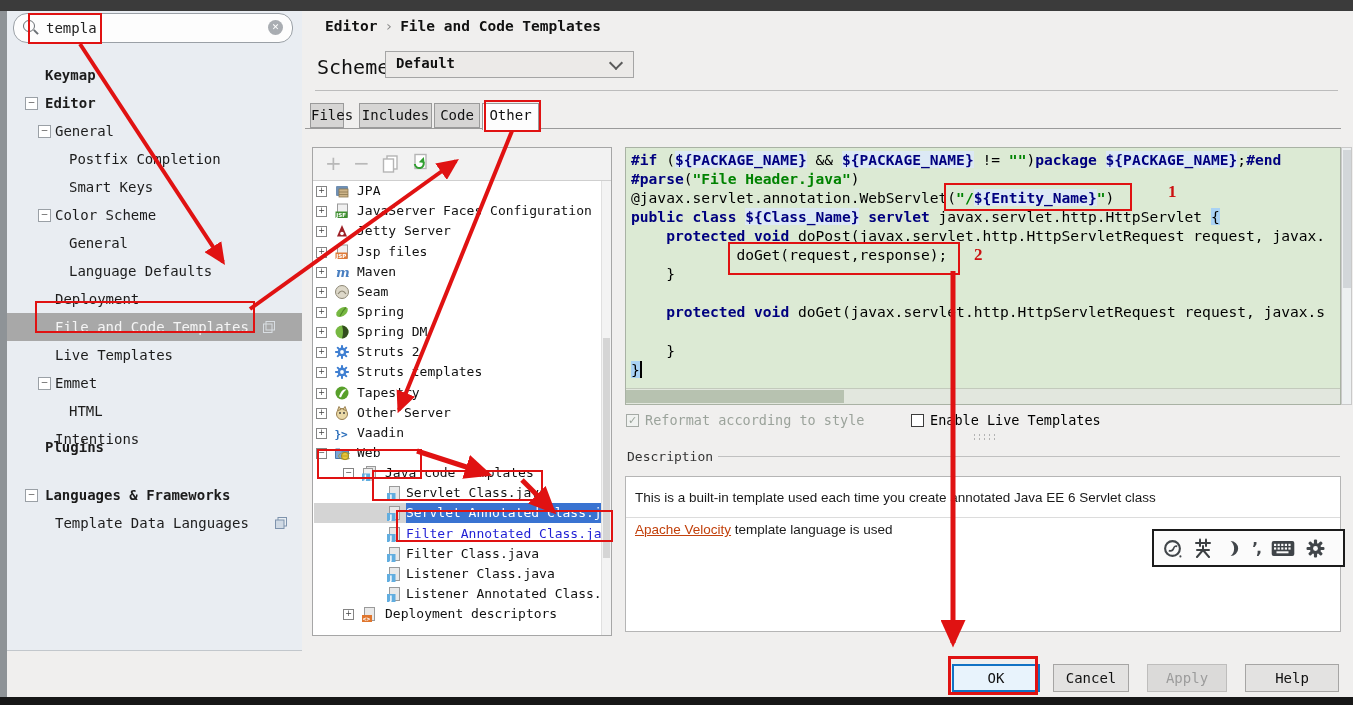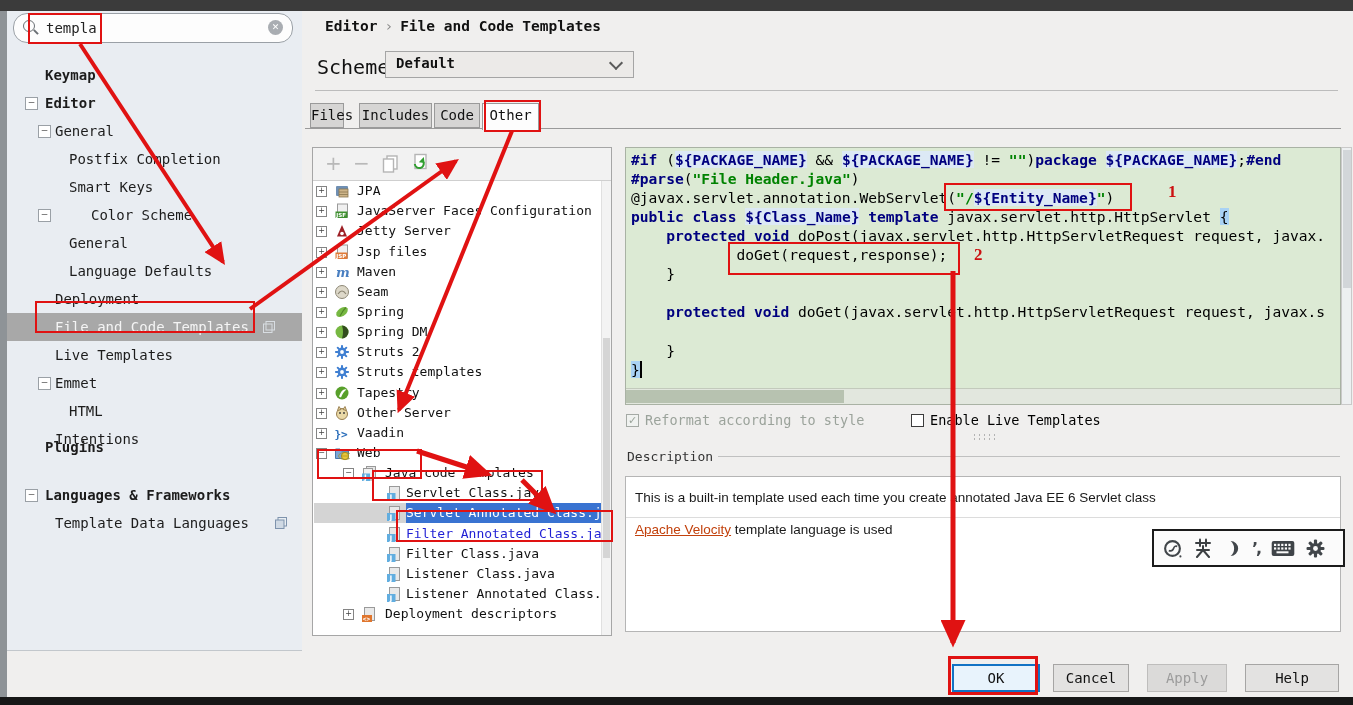--- a/index.html
+++ b/index.html
@@ -127,21 +127,21 @@
         <span class="side-label" style="left: 48px;">General</span>
       </div>
       <div class="side-row" style="top: 134px;">
         <span class="side-label" style="left: 62px;">Postfix Completion</span>
       </div>
       <div class="side-row" style="top: 162px;">
         <span class="side-label" style="left: 62px;">Smart Keys</span>
       </div>
       <div class="side-row" style="top: 190px;">
         <span class="expander" style="left: 31px;">−</span>
-        <span class="side-label" style="left: 48px; margin-left: 36px;">Color Scheme</span>
+        <span class="side-label" style="left: 48px;">Color Scheme</span>
       </div>
       <div class="side-row" style="top: 218px;">
         <span class="side-label" style="left: 62px;">General</span>
       </div>
       <div class="side-row" style="top: 246px;">
         <span class="side-label" style="left: 62px;">Language Defaults</span>
       </div>
       <div class="side-row" style="top: 274px;">
         <span class="side-label" style="left: 48px;">Deployment</span>
       </div>
@@ -426,21 +426,21 @@
   <div id="tree-scroll">
       <div id="tree-thumb"></div>
     </div>
 </div>
 
 <div class="abs" id="editor">
   <div id="editor-lines">
       <div class="eline" style="top: 1.5px;"><span class="k">#if</span><span class="p"> (</span><span class="v">${PACKAGE_NAME}</span><span class="p"> &amp;&amp; </span><span class="v">${PACKAGE_NAME}</span><span class="p"> != </span><span class="s">""</span><span class="p">)</span><span class="k">package</span><span class="p"> </span><span class="v">${PACKAGE_NAME}</span><span class="p">;</span><span class="k">#end</span></div>
       <div class="eline" style="top: 20.6px;"><span class="k">#parse</span><span class="p">(</span><span class="s">"File Header.java"</span><span class="p">)</span></div>
       <div class="eline" style="top: 39.7px;"><span class="p">@javax.servlet.annotation.WebServlet(</span><span class="s">"/</span><span class="v">${Entity_Name}</span><span class="s">"</span><span class="p">)</span></div>
-      <div class="eline" style="top: 58.8px;"><span class="k">public class </span><span class="v">${Class_Name}</span><span class="k"> template </span><span class="p">javax.servlet.http.HttpServlet </span><span class="b">{</span></div>
+      <div class="eline" style="top: 58.8px;"><span class="k">public class </span><span class="v">${Class_Name}</span><span class="k"> servlet </span><span class="p">javax.servlet.http.HttpServlet </span><span class="b">{</span></div>
       <div class="eline" style="top: 77.9px;"><span class="p">    </span><span class="k">protected void</span><span class="p"> doPost(javax.servlet.http.HttpServletRequest request, javax.</span></div>
       <div class="eline" style="top: 97px;"><span class="p">            doGet(request,response);</span></div>
       <div class="eline" style="top: 116.1px;"><span class="p">    }</span></div>
       <div class="eline" style="top: 135.2px;"></div>
       <div class="eline" style="top: 154.3px;"><span class="p">    </span><span class="k">protected void</span><span class="p"> doGet(javax.servlet.http.HttpServletRequest request, javax.s</span></div>
       <div class="eline" style="top: 173.4px;"></div>
       <div class="eline" style="top: 192.5px;"><span class="p">    }</span></div>
       <div class="eline" style="top: 211.6px;"><span class="c">}</span></div>
     </div>
   <div id="hscroll">

